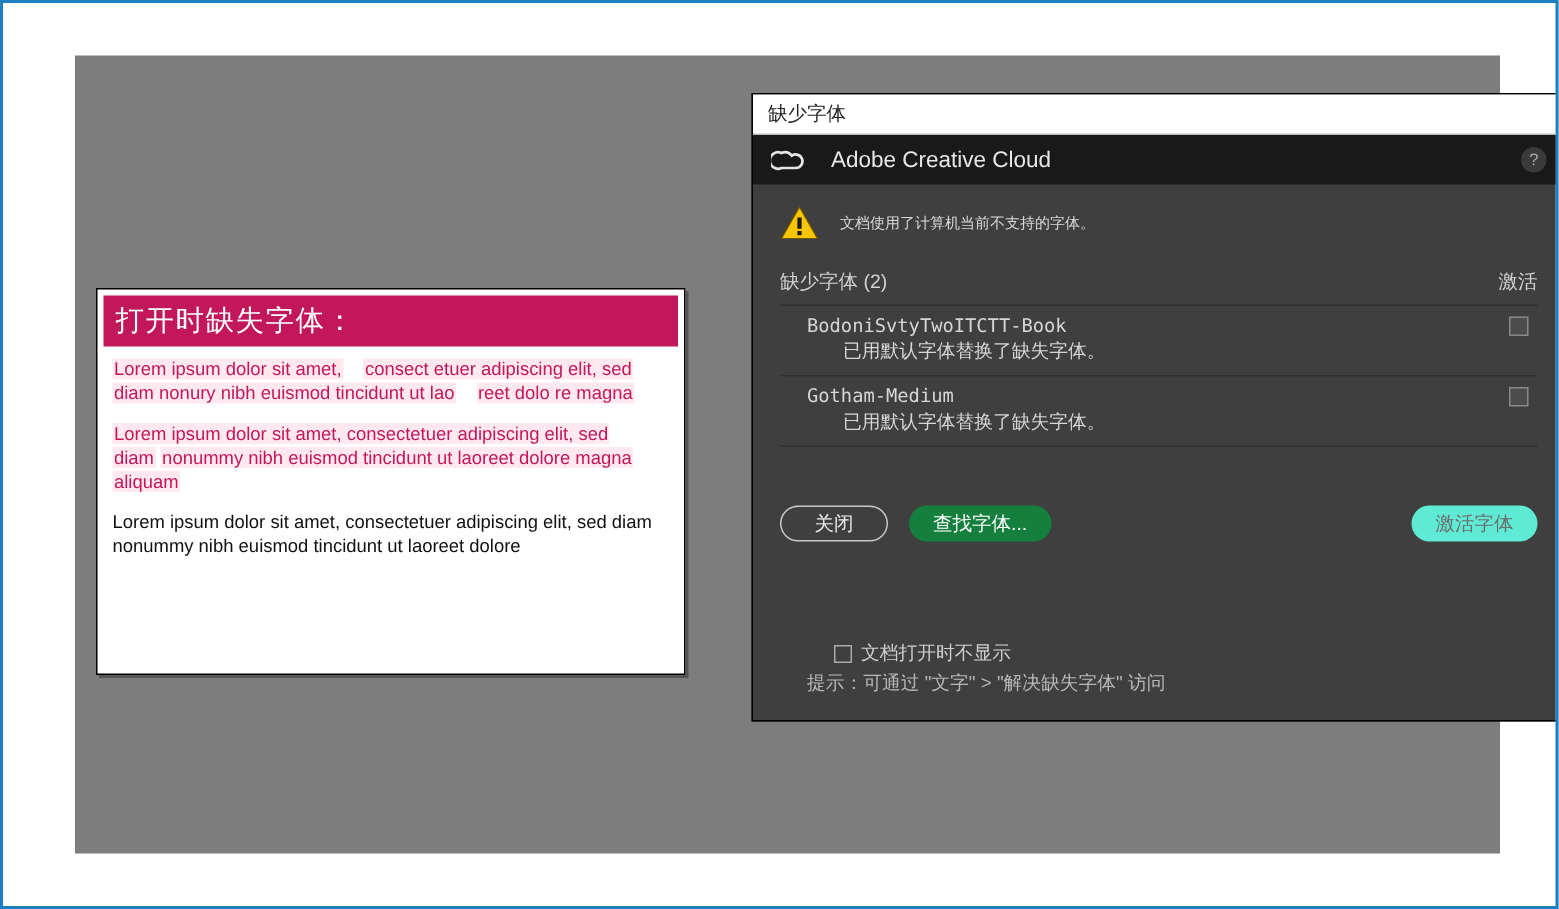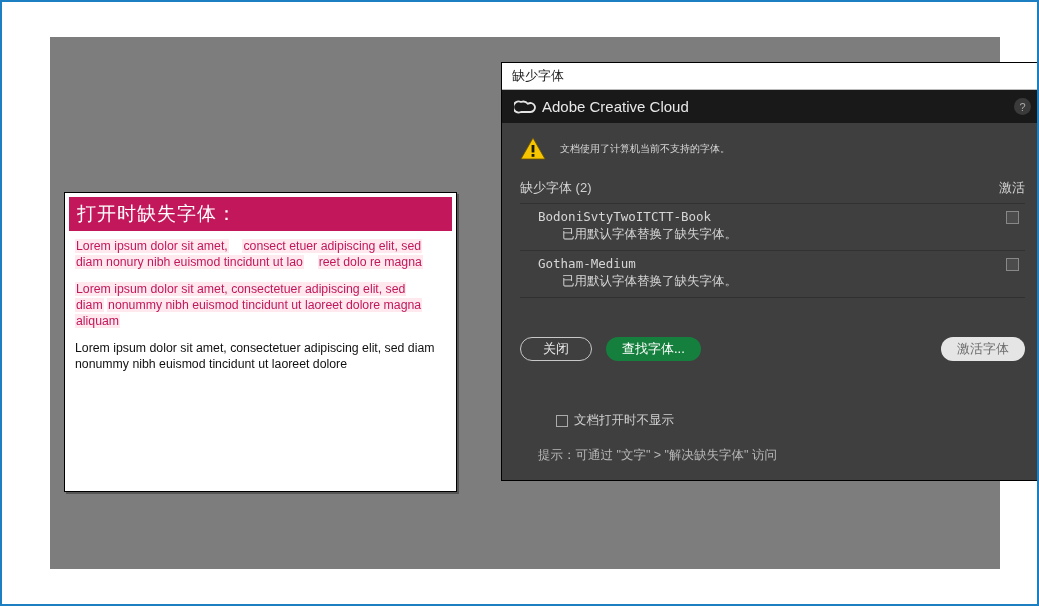--- a/index.html
+++ b/index.html
@@ -7,21 +7,21 @@
   body { font-family: "Microsoft YaHei", "PingFang SC", sans-serif; position: relative; }
   .outer-frame {
     width: 1039px; height: 606px; border: 2px solid #1b7fc2;
     background: #fff; position: relative; overflow: hidden;
   }
   .gray-canvas {
     position: absolute; left: 48px; top: 35px; right: 37px; bottom: 35px;
     background: #7d7d7d;
   }
   .document-preview {
-    position: absolute; left: 62px; top: 190px; width: 393px; height: 300px;
+    position: absolute; left: 62px; top: 190px; width: 393px; height: 258px;
     background: #fff; border: 1.5px solid #000; box-shadow: 2px 2px 0 #555;
     padding: 4px;
   }
   .pink-header {
     background: #c2185b; color: #fff; font-size: 19px; padding: 4px 8px;
     font-weight: 400; letter-spacing: 1px;
   }
   .doc-body { padding: 8px 6px 0 6px; }
   .para1, .para2, .para3 { font-size: 12.3px; margin-bottom: 11px; line-height: 1.3; }
   .para1 { color: #c2185b; }
@@ -38,21 +38,21 @@
     background: #3f3f3f; border: 1px solid #000;
   }
   .dialog-titlebar {
     background: #fff; height: 27px; border-bottom: 1px solid #bbb;
     font-size: 13px; padding: 4px 10px; color: #222;
   }
   .dialog-brandbar {
     background: #191919; color: #e8e8e8; height: 33px; display: flex; align-items: center;
     padding: 0 12px; justify-content: space-between;
   }
-  .brand-left { display: flex; align-items: center; gap: 4px; }
+  .brand-left { display: flex; align-items: center; gap: 16px; }
   .cc-icon svg { display: block; }
   .brand-text { font-size: 15px; font-weight: 400; }
   .help-circle {
     width: 17px; height: 17px; border-radius: 50%; background: #3a3a3a;
     display: flex; align-items: center; justify-content: center;
     font-size: 11px; color: #aaa;
   }
   .dialog-content { padding: 14px 18px; color: #d8d8d8; position: relative; height: calc(100% - 60px); }
   .warn-row { display: flex; align-items: center; gap: 14px; margin-bottom: 18px; }
   .warn-triangle svg { display: block; }
@@ -72,23 +72,23 @@
     margin-right: 6px; margin-top: 2px;
   }
   .button-row { position: absolute; left: 18px; right: 18px; top: 214px; display: flex; gap: 14px; align-items: center; }
   .btn {
     height: 24px; border-radius: 12px; font-size: 13px; padding: 0 20px;
     display: inline-flex; align-items: center; justify-content: center; cursor: pointer;
     border: none;
   }
   .btn-close { background: transparent; border: 1px solid #c8c8c8; color: #eaeaea; padding: 0 22px; }
   .btn-find { background: #15803d; color: #fff; padding: 0 16px; }
-  .btn-activate { background: #e5e5e5; color: #6d6d6d; margin-left: auto; padding: 0 16px; }
+  .btn-activate { background: #5eead4; color: #6d6d6d; margin-left: auto; padding: 0 16px; }
   .bottom-opts { position: absolute; left: 18px; bottom: 16px; font-size: 12.5px; color: #cfcfcf; }
-  .chk-row { display: flex; align-items: center; gap: 6px; margin-bottom: 18px; padding-left: 36px; }
+  .chk-row { display: flex; align-items: center; gap: 6px; margin-bottom: 3px; padding-left: 36px; }
   .chk-box { width: 12px; height: 12px; border: 1px solid #aaa; background: #3f3f3f; }
   .hint { color: #b8b8b8; padding-left: 18px; }
 </style>
 </head>
 <body>
 
 <div class="outer-frame">
   <div class="gray-canvas"></div>
 
   <div class="document-preview">

